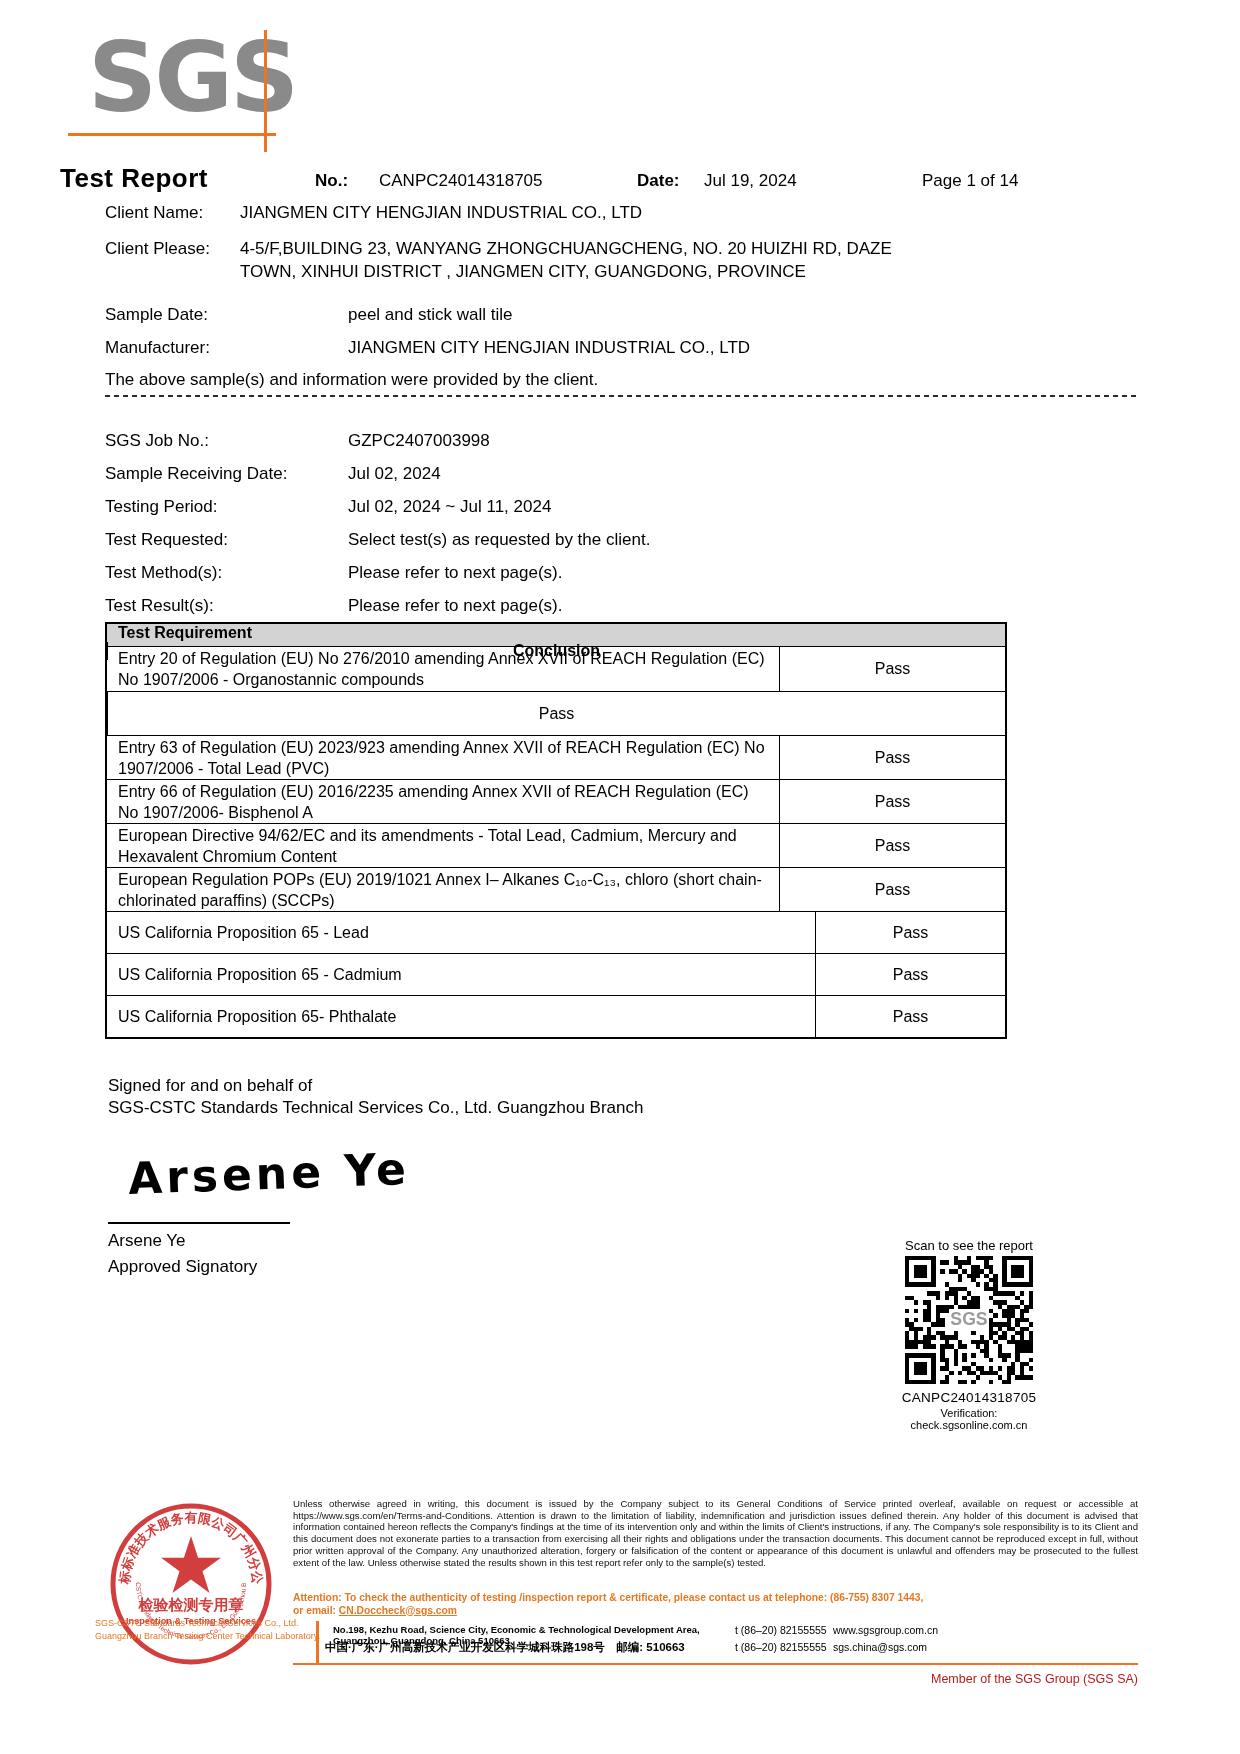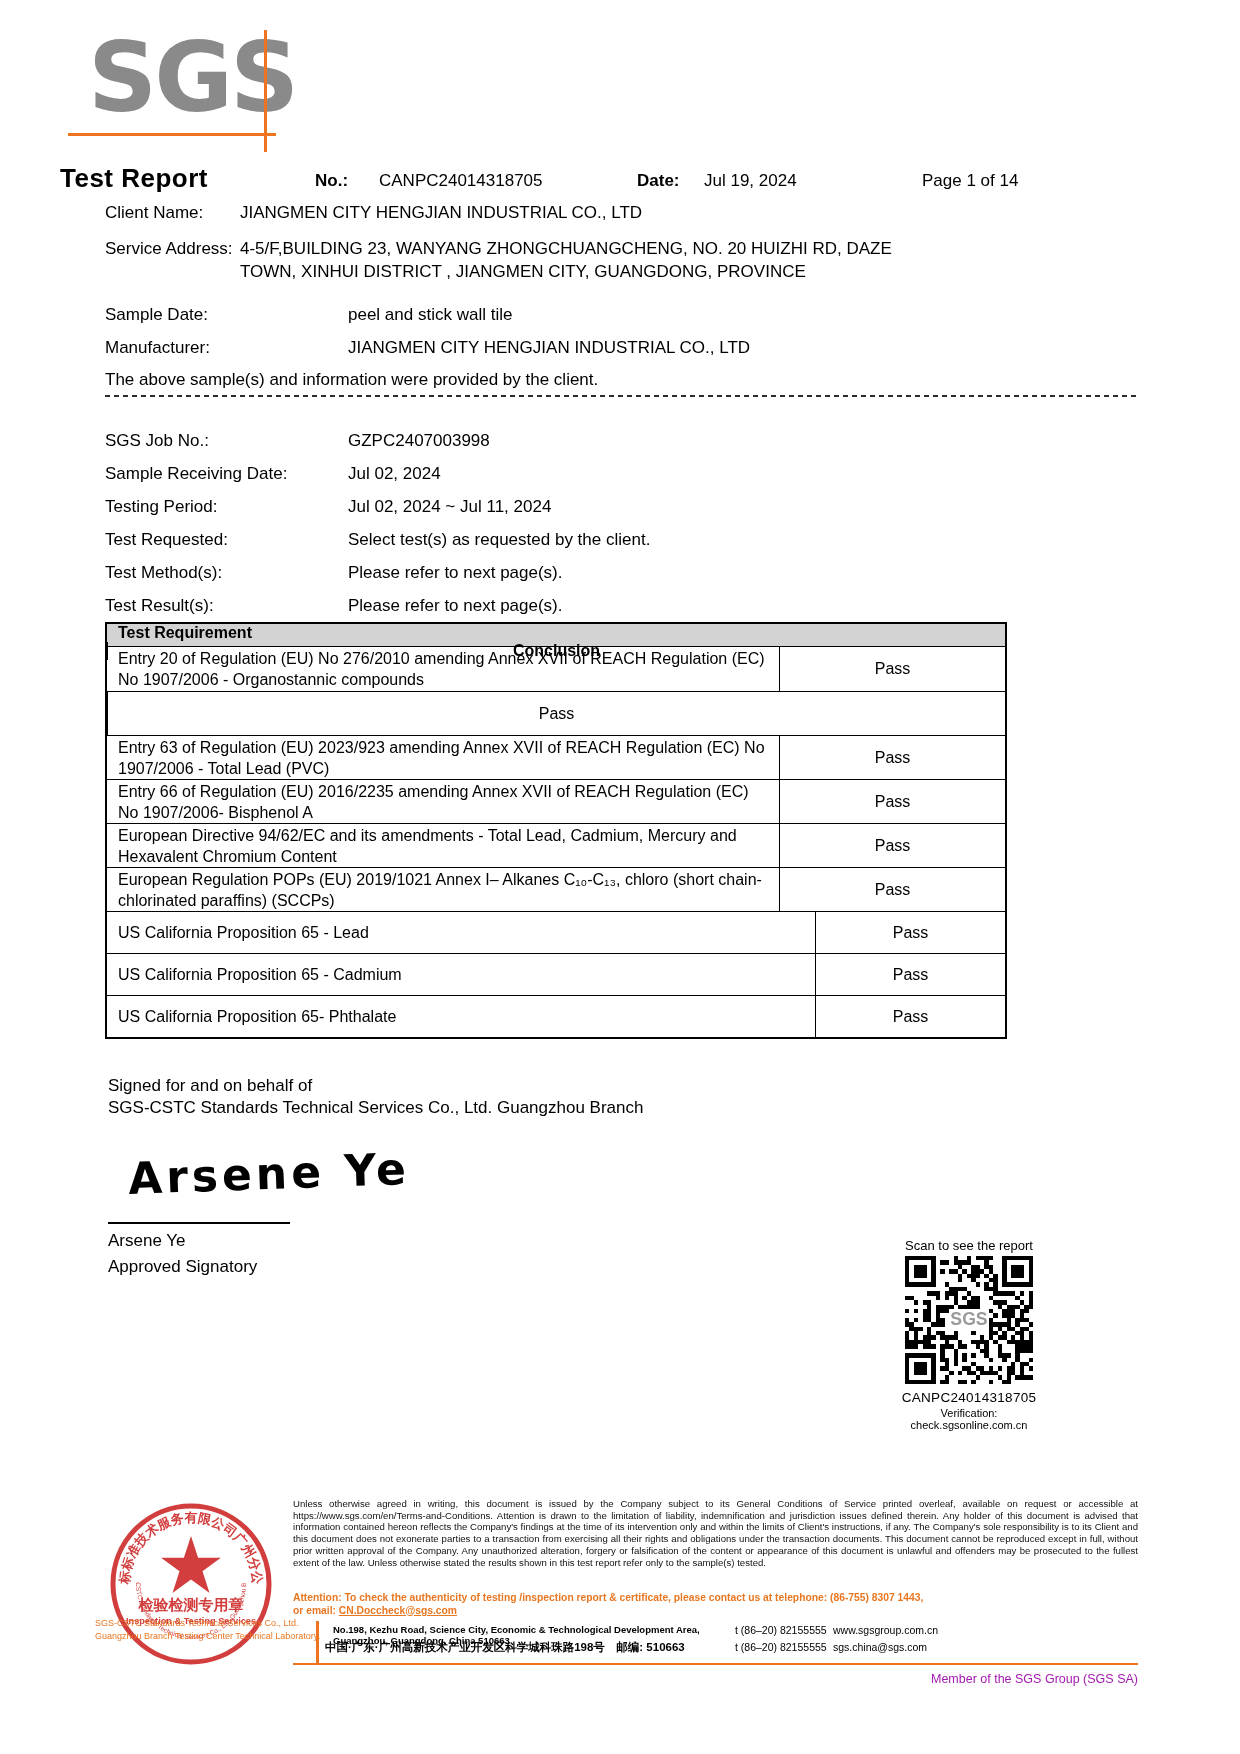--- a/index.html
+++ b/index.html
@@ -69,41 +69,41 @@
   .attention { left:293px; top:1592px; width:845px; font-size:10.3px; line-height:12.5px; font-weight:bold; color:#e87722; }
   .attention .u { text-decoration:underline; }
   .fbar-v { left:316px; top:1621px; width:3px; height:42px; background:#ee7420; }
   .addr-en { left:325px; top:1624px; font-size:9.5px; font-weight:bold; width:410px;margin-left:8px; }
   .addr-cn { left:325px; top:1640px; font-size:11.5px; font-weight:bold; }
   .phone1 { left:735px; top:1624px; font-size:10.5px; }
   .web1 { left:833px; top:1624px; font-size:10.5px; }
   .phone2 { left:735px; top:1641px; font-size:10.5px; }
   .web2 { left:833px; top:1641px; font-size:10.5px; }
   .fbar-h { left:293px; top:1663px; width:845px; height:2px; background:#ee7420; }
-  .member { left:293px; top:1672px; width:845px; text-align:right; font-size:12.5px; color:#a21caf; }
+  .member { left:293px; top:1672px; width:845px; text-align:right; font-size:12.5px; color:#b91c1c; }
 </style>
 </head>
 <body>
 
 <div id="page">
 
   <div class="abs logo-text">SGS</div>
   <div class="abs logo-hline"></div>
   <div class="abs logo-vline"></div>
 
   <div class="abs title">Test Report</div>
   <span class="abs hdr b" style="left:315px;">No.:</span>
   <span class="abs hdr" style="left:379px;">CANPC24014318705</span>
   <span class="abs hdr b" style="left:637px;">Date:</span>
   <span class="abs hdr" style="left:704px;">Jul 19, 2024</span>
   <span class="abs hdr" style="left:922px;">Page 1 of 14</span>
 
   <span class="abs lbl" style="left:105px; top:203px;">Client Name:</span>
   <span class="abs val" style="left:240px; top:203px;">JIANGMEN CITY HENGJIAN INDUSTRIAL CO., LTD</span>
-  <span class="abs lbl" style="left:105px; top:239px;">Service Address:</span>
+  <span class="abs lbl" style="left:105px; top:239px;">Client Please:</span>
   <span class="abs val" style="left:240px; top:239px;">4-5/F,BUILDING 23, WANYANG ZHONGCHUANGCHENG, NO. 20 HUIZHI RD, DAZE</span>
   <span class="abs val" style="left:240px; top:262px;">TOWN, XINHUI DISTRICT , JIANGMEN CITY, GUANGDONG, PROVINCE</span>
 
   <span class="abs lbl" style="left:105px; top:305px;">Sample Date:</span>
   <span class="abs val" style="left:348px; top:305px;">peel and stick wall tile</span>
   <span class="abs lbl" style="left:105px; top:338px;">Manufacturer:</span>
   <span class="abs val" style="left:348px; top:338px;">JIANGMEN CITY HENGJIAN  INDUSTRIAL CO., LTD</span>
   <span class="abs val" style="left:105px; top:370px;">The above sample(s) and information were provided by the client.</span>
 
   <div class="abs dashes"></div>

